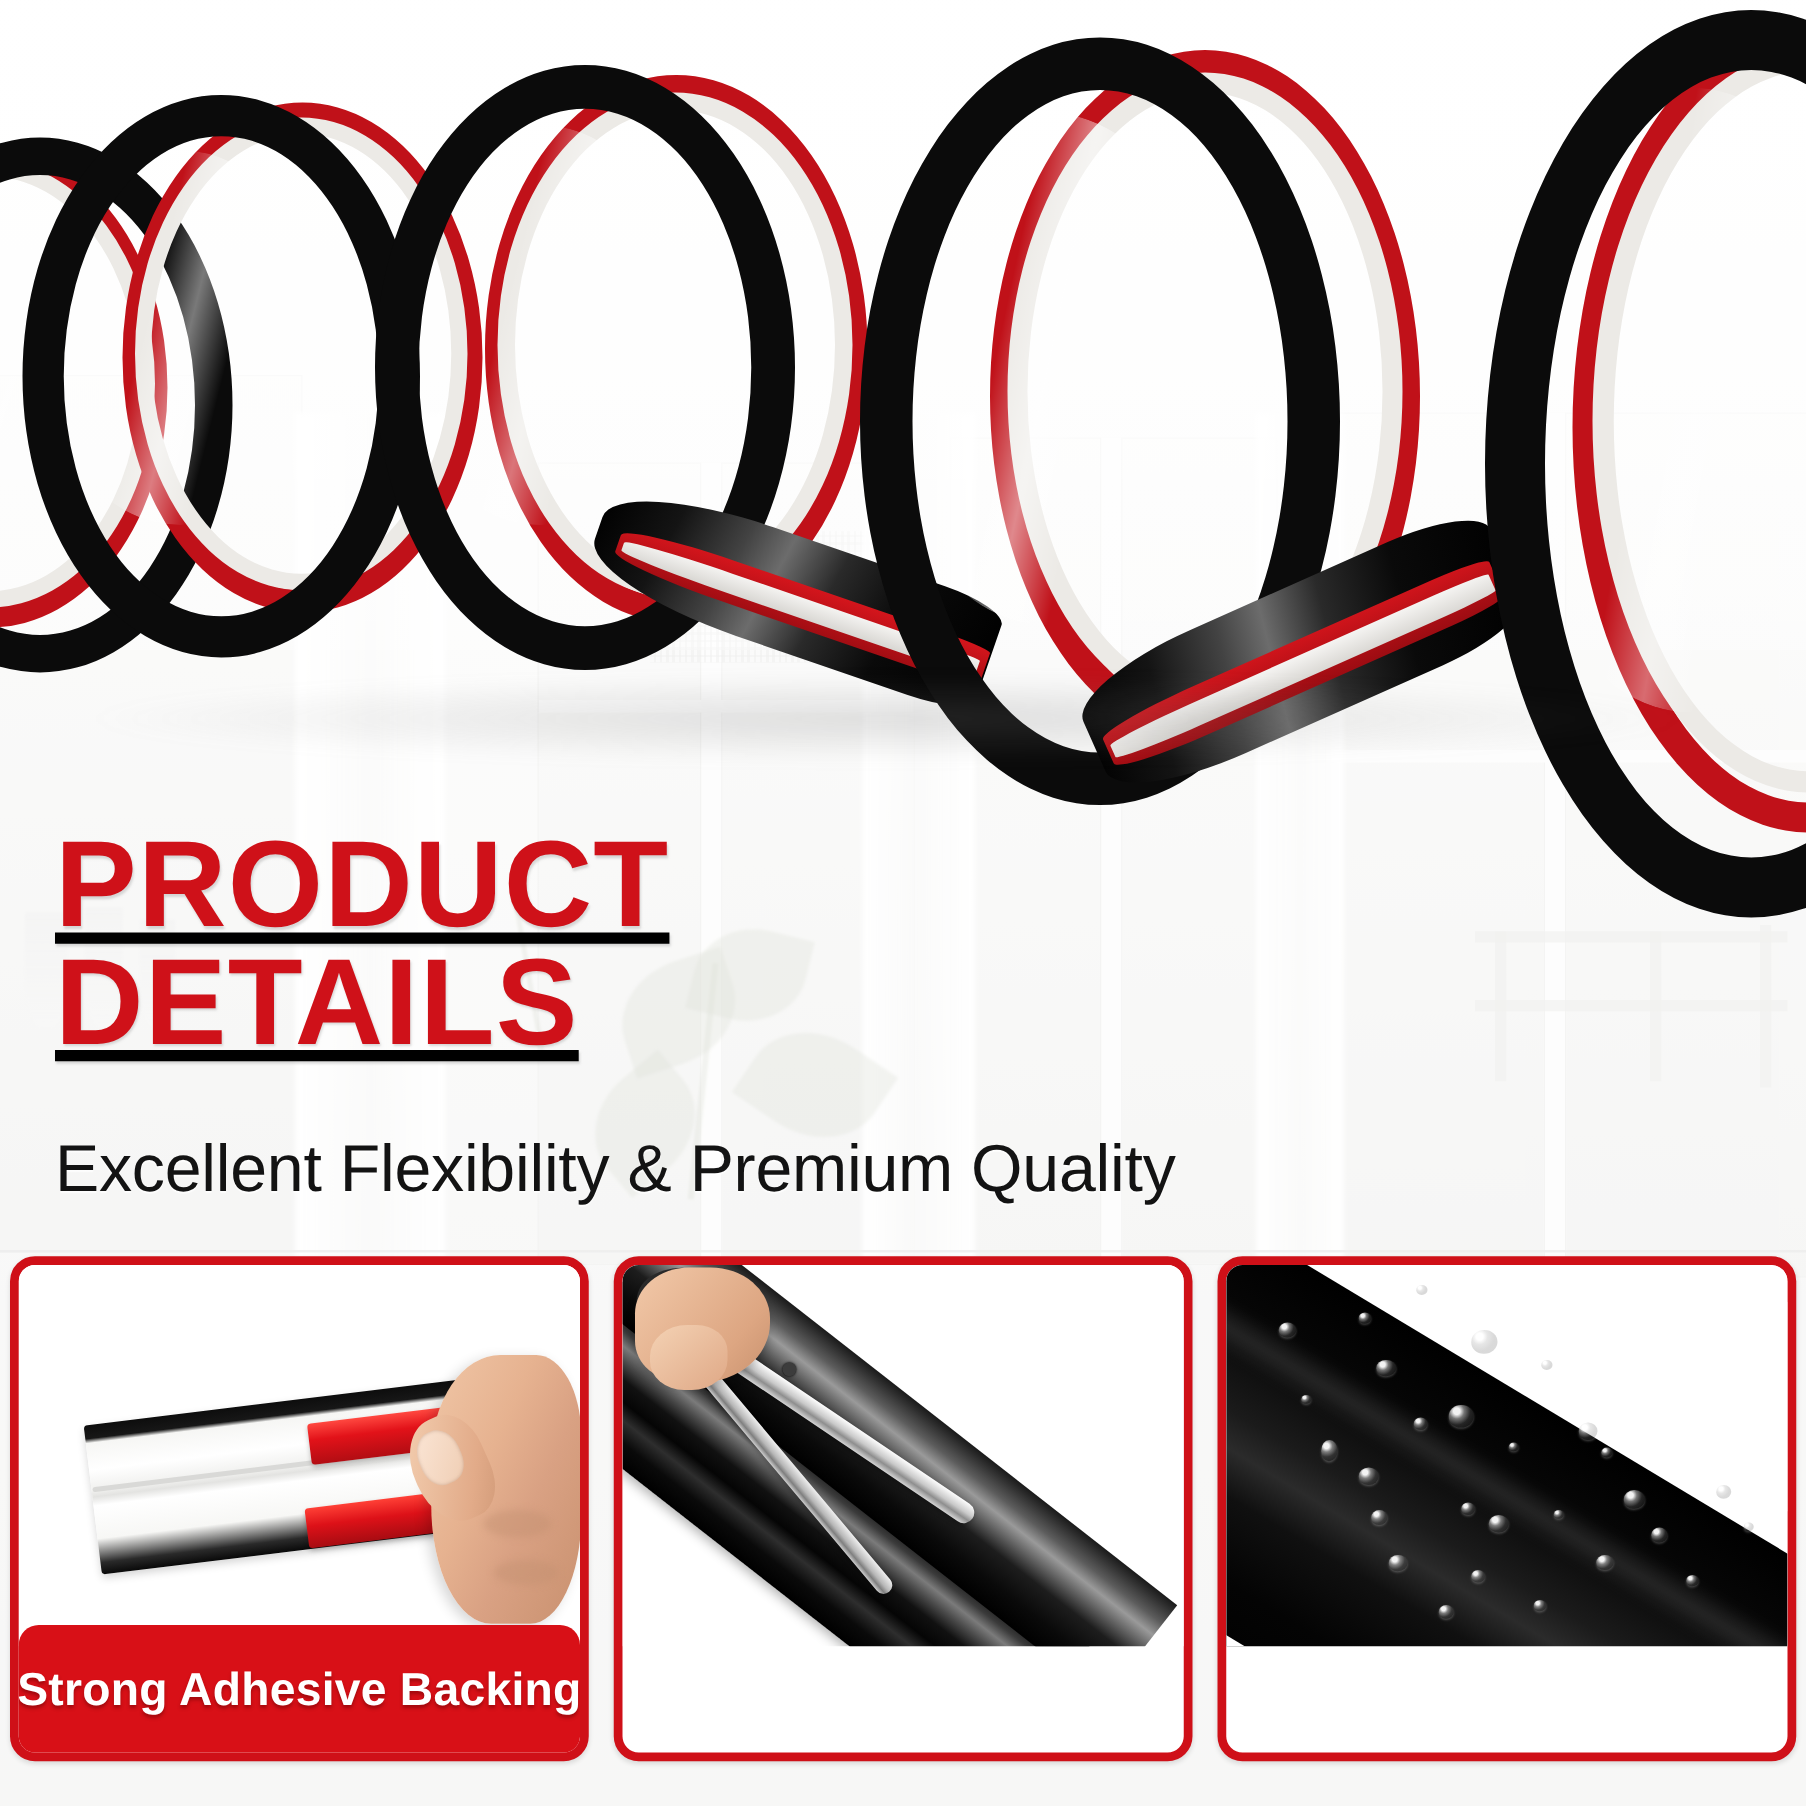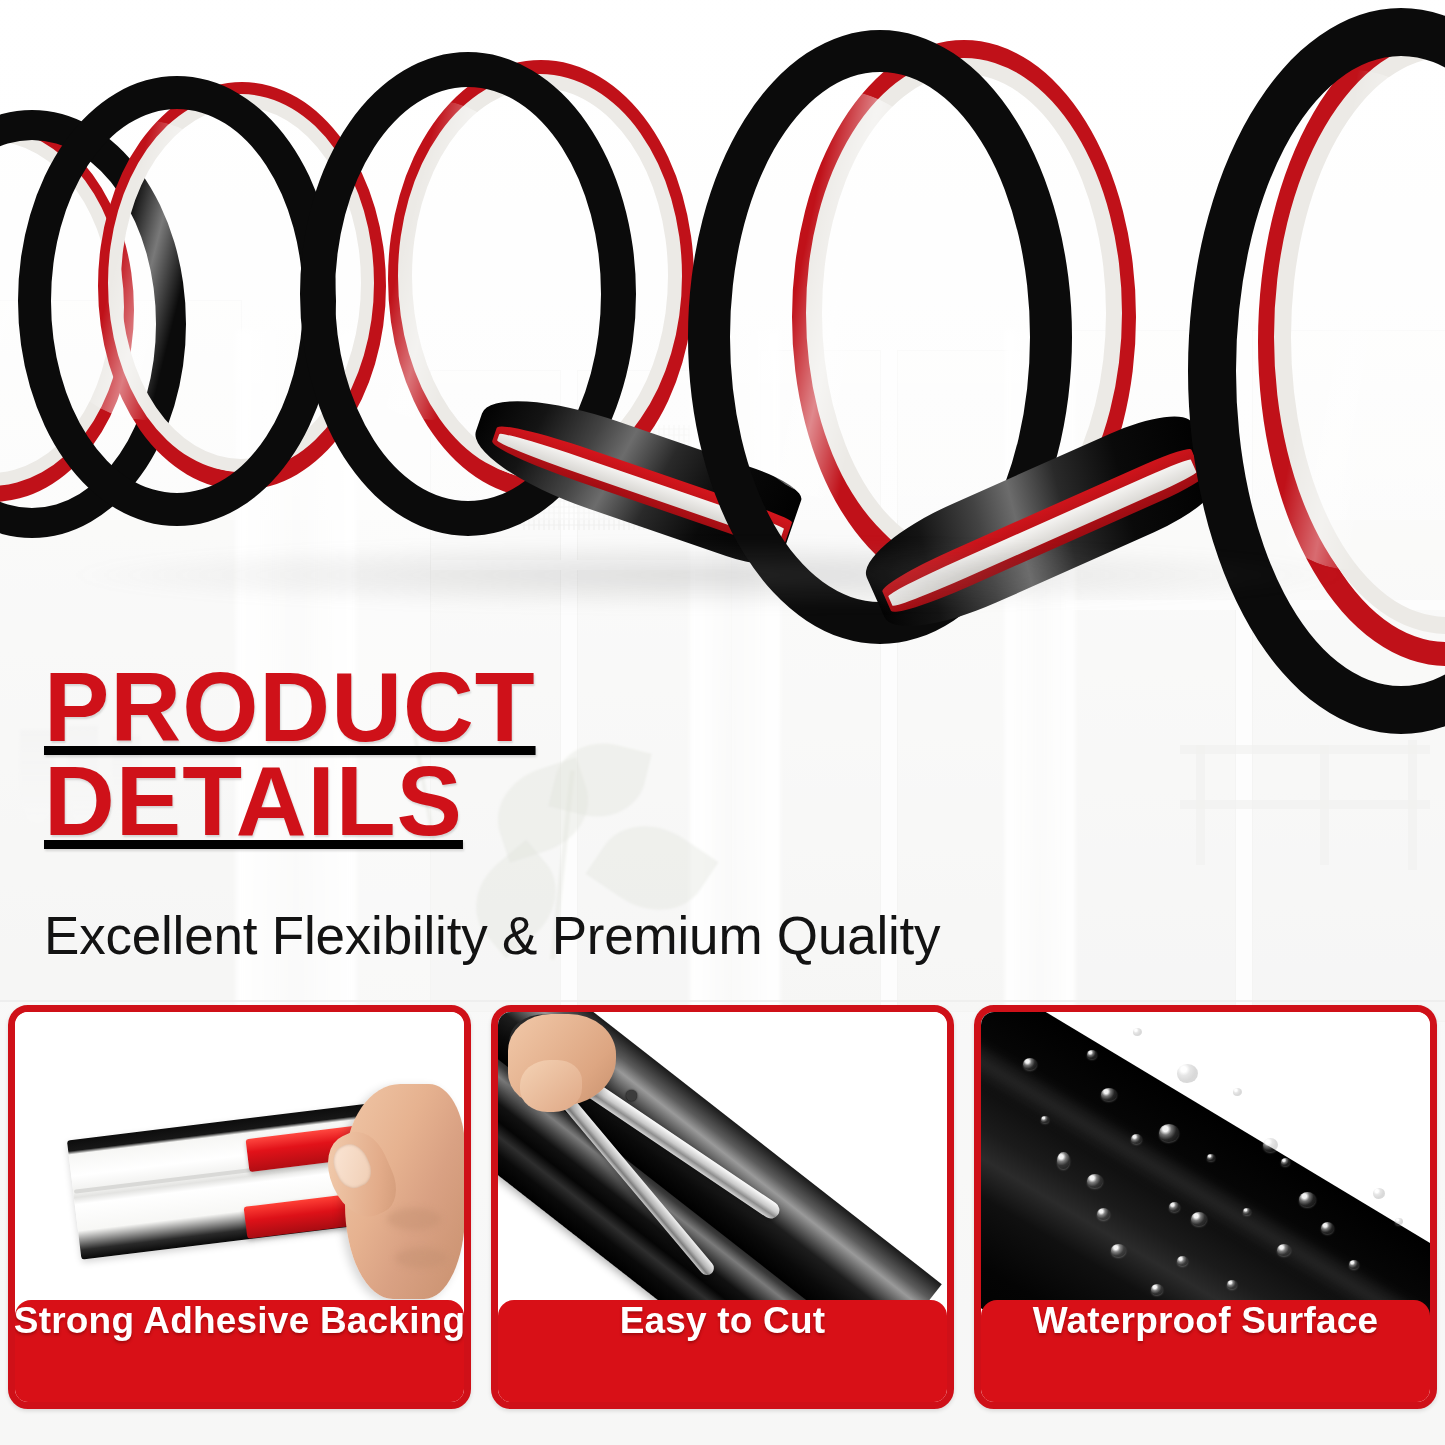--- a/index.html
+++ b/index.html
@@ -88,21 +88,21 @@
     background:#fff;
     box-sizing:border-box;
     overflow:hidden;
     box-shadow:0 2px 4px rgba(0,0,0,.12);
   }
   .card-photo{position:absolute;left:0;right:0;top:0;height:305px;background:#fff;overflow:hidden;}
   .card-caption{
     position:absolute;left:0;right:0;bottom:-2px;height:104px;
     background:#d81017;
     border-radius:16px 16px 14px 14px;
-    display:flex;justify-content:center;margin-top:44px;
+    display:flex;align-items:center;justify-content:center;margin-top:44px;
   }
   .card-caption span{
     color:#fff;font-size:37px;font-weight:bold;letter-spacing:.2px;
     text-shadow:0 2px 3px rgba(90,0,0,.45);
     white-space:nowrap;
   }
 
   
   .c1 .trim-body{position:absolute;left:58px;top:108px;width:330px;height:120px;
     transform:rotate(-7deg);
@@ -318,23 +318,20 @@
     <div class="card-photo">
       <div class="trim-big"></div>
       <div class="trim-big2"></div>
       <div class="blade-a"></div>
       <div class="blade-b"></div>
       <div class="pivot"></div>
       <div class="handle"></div>
       <div class="fingers"></div>
       <div class="finger2"></div>
     </div>
-    <div class="card-caption">
-      <span>Easy to Cut</span>
-    </div>
   </div>
 
   <div class="card c3">
     <div class="card-photo">
       <div class="wet-band"></div>
       <div class="wet-sheen"></div>
       <div class="white-wedge" style="left:300px;top:-60px;width:260px;height:160px;transform:rotate(31deg);transform-origin:left top;"></div>
       <div class="white-wedge" style="left:-160px;top:200px;width:300px;height:180px;transform:rotate(31deg);transform-origin:left top;"></div>
 
       <div class="drop" style="left:42px;top:46px;width:14px;height:12px;"></div>
@@ -359,18 +356,15 @@
       <div class="drop" style="left:196px;top:244px;width:11px;height:10px;"></div>
       <div class="drop" style="left:296px;top:232px;width:14px;height:12px;"></div>
       <div class="drop" style="left:170px;top:272px;width:12px;height:11px;"></div>
       <div class="drop" style="left:246px;top:268px;width:10px;height:9px;"></div>
       <div class="drop" style="left:368px;top:248px;width:10px;height:9px;"></div>
       <div class="drop" style="left:60px;top:104px;width:8px;height:7px;"></div>
       <div class="drop" style="left:226px;top:142px;width:8px;height:7px;"></div>
       <div class="drop" style="left:262px;top:196px;width:8px;height:7px;"></div>
       <div class="drop" style="left:414px;top:206px;width:8px;height:7px;"></div>
     </div>
-    <div class="card-caption">
-      <span>Waterproof Surface</span>
-    </div>
   </div>
 
 </div>
 
 </body></html>

